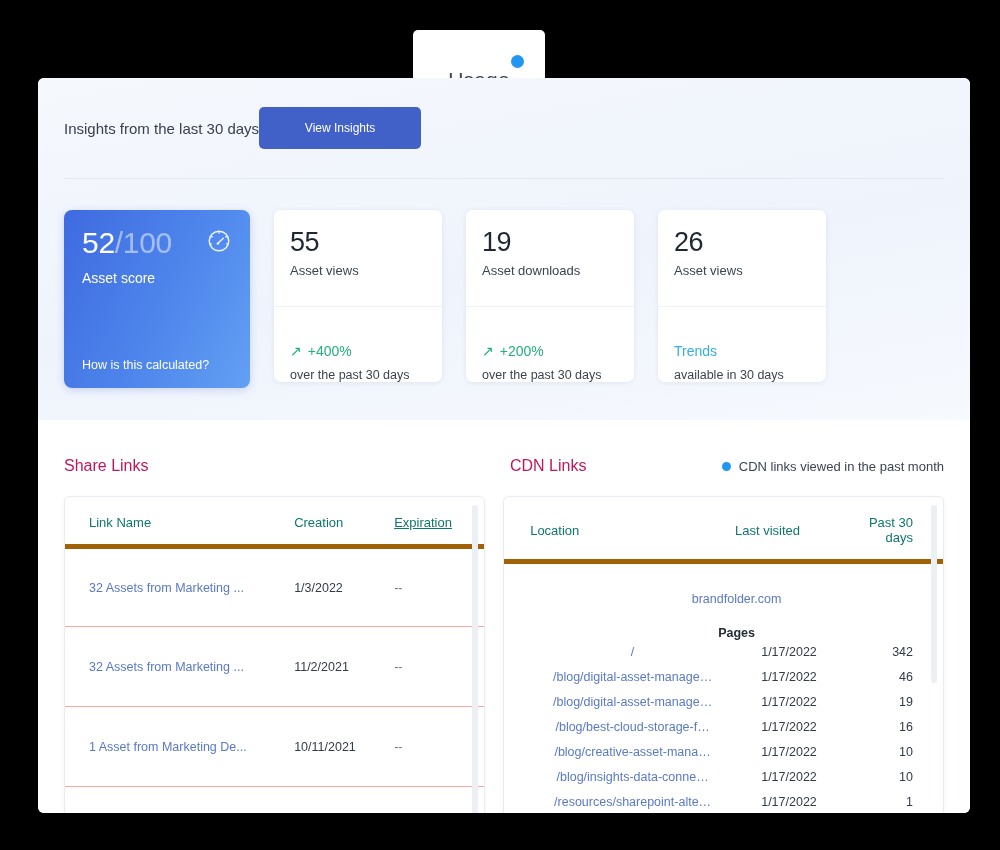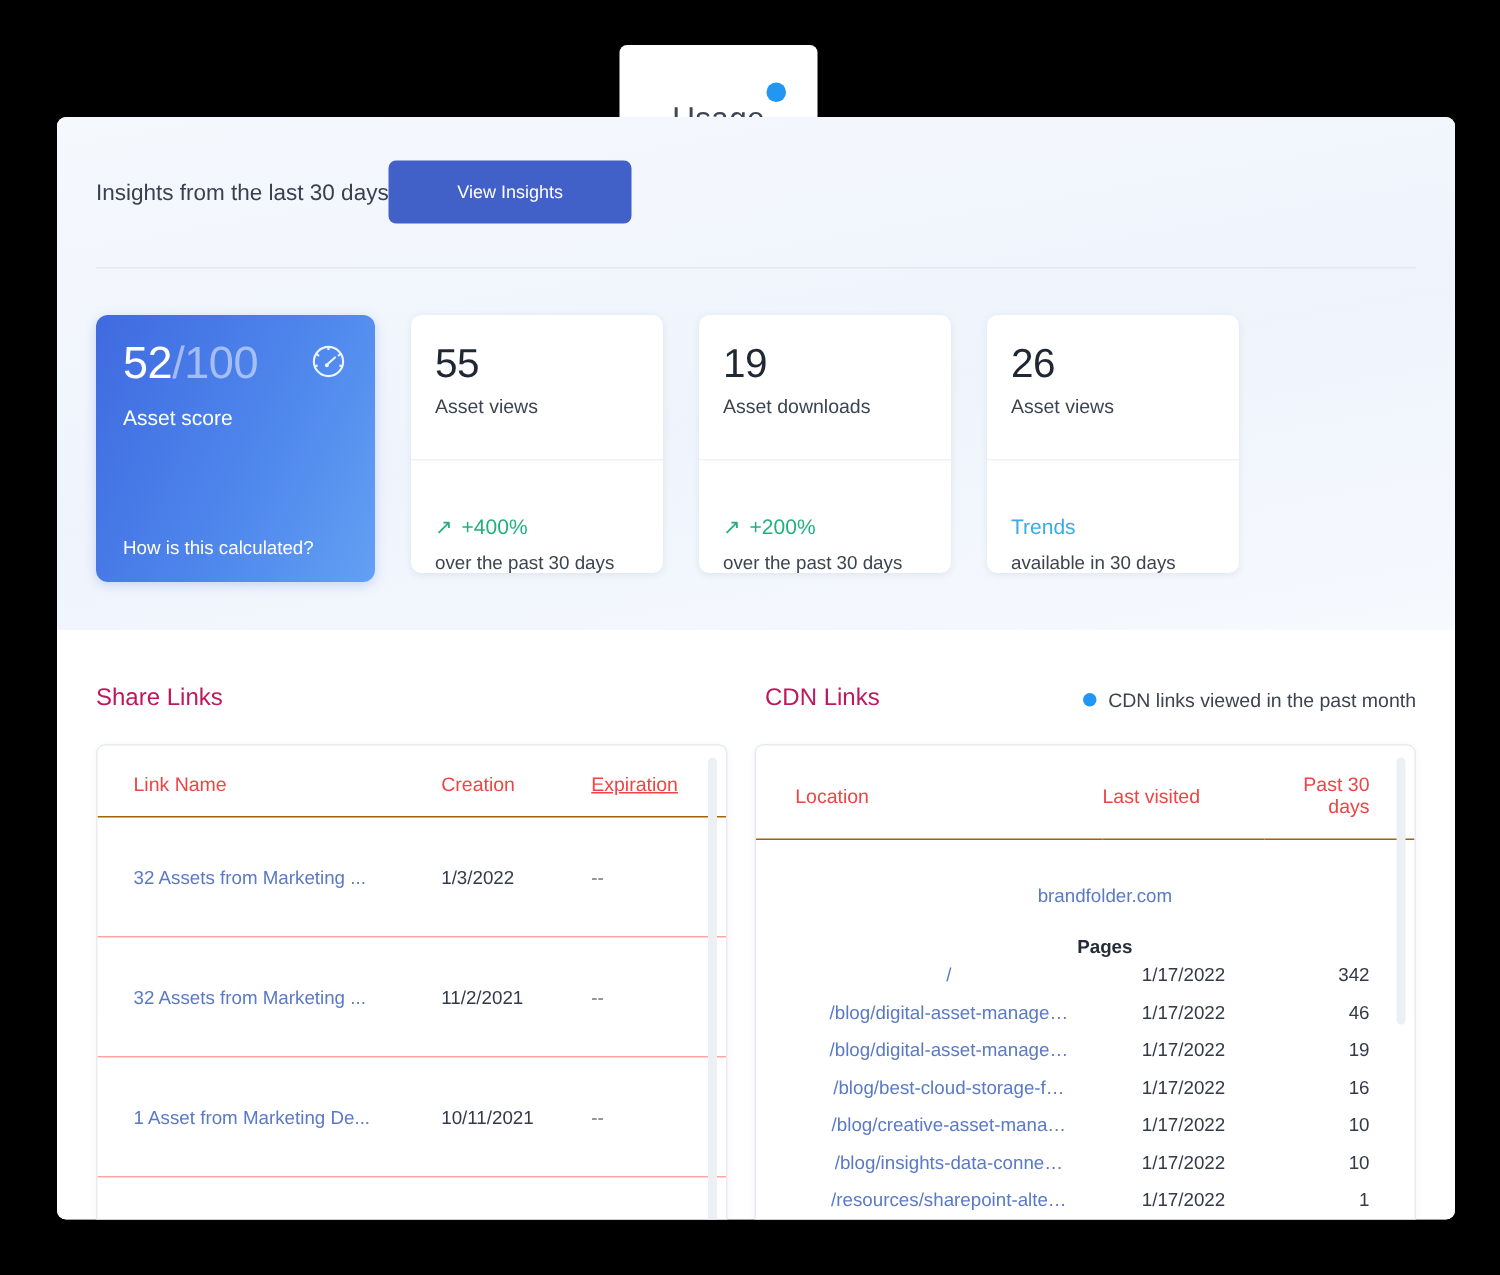--- a/index.html
+++ b/index.html
@@ -207,25 +207,25 @@
     position: relative;
     overflow: hidden;
     height: 328px;
   }
   .table-card.share { width: 428px; }
   .table-card.cdn { width: 448px; }
 
   table { width: 100%; border-collapse: collapse; table-layout: fixed; }
   th {
     font-size: 13px;
-    color: #ef4444;
+    color: #0f766e;
     font-weight: 400;
     text-align: left;
     padding: 18px 0 14px 0;
-    border-bottom: 1px solid #a16207;
+    border-bottom: 5px solid #a16207;
   }
   td {
     font-size: 12.5px;
     color: #333b48;
     padding: 0;
     vertical-align: middle;
   }
   .share-table th:nth-child(1) { padding-left: 24px; }
   .share-table th:nth-child(2) { width: 100px; }
   .share-table th:nth-child(3) { width: 90px; text-align: left; text-decoration: underline; }

